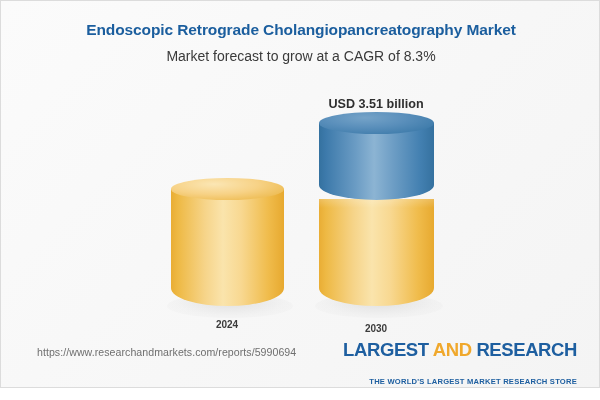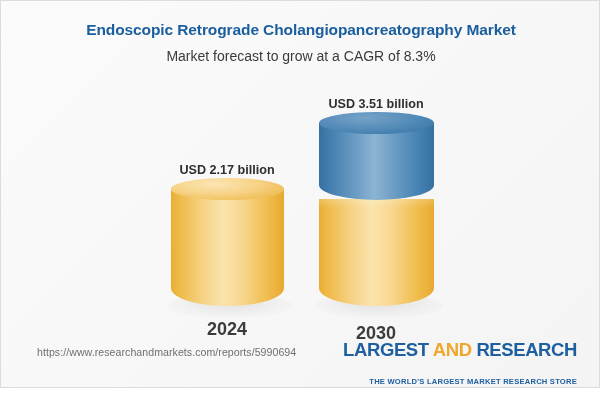--- a/index.html
+++ b/index.html
@@ -32,21 +32,21 @@
 
   .bar-group { position:absolute; }
 
   .value-label {
     position:absolute; width:200px; text-align:center;
     font-size:12.6px; font-weight:bold; color:#2f2f2f;
     white-space:nowrap;
   }
   .cat-label {
     position:absolute; width:200px; text-align:center;
-    font-size:18px; font-weight:bold; color:#3c3c3c;
+    font-size:10px; font-weight:bold; color:#3c3c3c;
   }
 
   
   .cyl { position:absolute; }
   .cyl-body { position:absolute; left:0; }
   .cyl-top  { position:absolute; left:0; border-radius:50%/50%; }
   .cyl-bottom-shadow {
     position:absolute; border-radius:50%/50%;
     background:radial-gradient(ellipse at 50% 35%,rgba(150,150,150,0.22) 0%,rgba(150,150,150,0.05) 60%,rgba(150,150,150,0) 100%);
   }
@@ -97,21 +97,20 @@
 
   <div id="header">
     <div id="chart-title">Endoscopic Retrograde Cholangiopancreatography Market</div>
     <div id="chart-subtitle">Market forecast to grow at a CAGR of 8.3%</div>
   </div>
 
   <div id="plot">
 
     <div class="bar-group" style="left:0; top:0; width:600px; height:400px;">
 
-      <div class="value-label" style="left:126px; top:162px;">USD 2.17 billion</div>
 
       <div class="cyl-bottom-shadow" style="left:166px; top:293px; width:126px; height:24px;"></div>
 
       <div class="cyl" style="left:170px; top:177px; width:113px; height:128px;">
 
         <div class="cyl-body yellow-body" style="top:11px; width:113px; height:117px;
                     border-bottom-left-radius:50% 18px; border-bottom-right-radius:50% 18px;"></div>
 
         <div class="cyl-top yellow-top" style="top:0px; width:113px; height:22px;"></div>
       </div>

